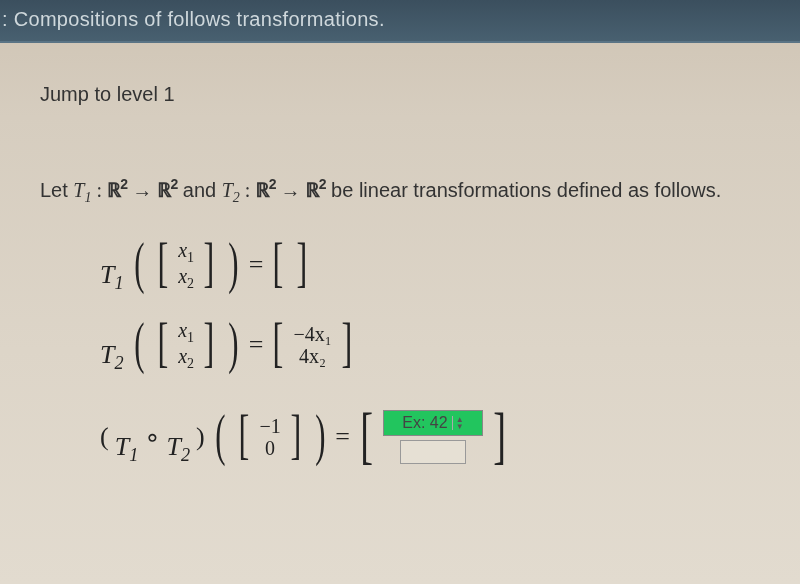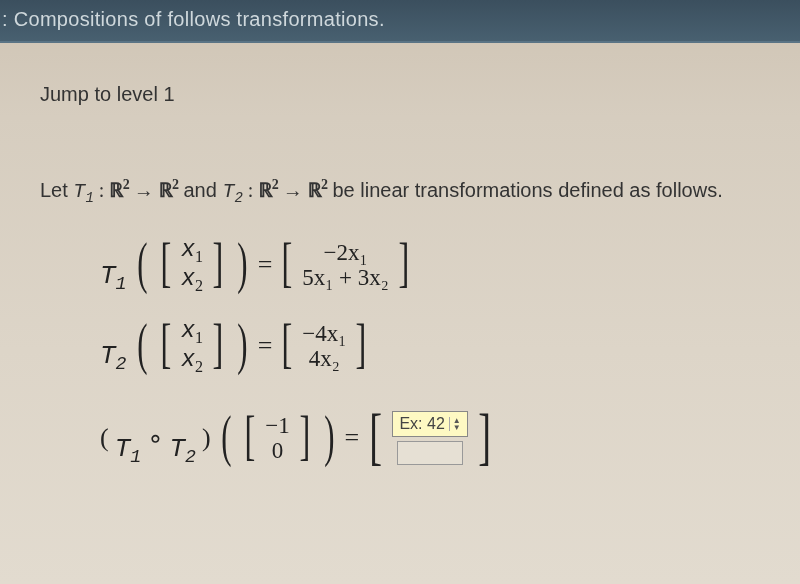--- a/index.html
+++ b/index.html
@@ -25,23 +25,23 @@
     font-size: 20px;
     color: #333;
     margin-bottom: 70px;
   }
   .intro {
     font-size: 20px;
     color: #333;
     margin-bottom: 30px;
     white-space: nowrap;
   }
-  .math-i { font-family: Liberation Mono, monospace; font-style: italic; margin-top: 24px; }
+  .math-i { font-family: Liberation Serif, serif; font-style: italic; margin-top: 24px; }
   .math-r { font-family: "Times New Roman", serif; }
-  .bb { font-family: Liberation Serif, serif; font-weight: bold; letter-spacing: -1px; }
+  .bb { font-family: Liberation Sans, sans-serif; font-weight: bold; letter-spacing: -1px; }
   .sup { font-size: 0.7em; vertical-align: super; }
   .sub { font-size: 0.7em; vertical-align: sub; }
   .eqblock { margin-left: 60px; margin-bottom: 22px; }
   .eqrow {
     display: flex;
     align-items: center;
     font-family: "Times New Roman", serif;
     font-size: 26px;
     color: #222;
     gap: 6px;
@@ -62,29 +62,29 @@
     transform: scaleX(0.55);
     font-family: "Times New Roman", serif;
     position: relative;
     top: -2px;
   }
   .col {
     display: inline-flex;
     flex-direction: column;
     align-items: center;
     line-height: 1.1;
-    font-size: 23px;
+    font-size: 20px;
   }
   .col > span { display:block; }
   .ansbox {
     display: inline-flex;
     align-items: center;
     border: 1px solid #888;
-    background: #fef9c3;
-    padding: 2px 6px;
+    background: #22c55e;
+    padding: 2px 18px;
     font-size: 16px;
     font-family: Arial, sans-serif;
     color: #444;
     gap: 4px;
     height: 26px;
   }
   .stepper {
     display: inline-flex;
     flex-direction: column;
     font-size: 8px;
@@ -130,24 +130,20 @@
       <span class="paren">(</span>
       <span class="bracket">[</span>
       <span class="col">
         <span><span class="math-i">x</span><span class="sub">1</span></span>
         <span><span class="math-i">x</span><span class="sub">2</span></span>
       </span>
       <span class="bracket">]</span>
       <span class="paren">)</span>
       <span class="math-r">=</span>
       <span class="bracket">[</span>
-      <span class="col">
-        <span class="math-r">−2x₁</span>
-        <span class="math-r">5x₁ + 3x₂</span>
-      </span>
       <span class="bracket">]</span>
     </div>
   </div>
 
   <div class="eqblock">
     <div class="eqrow">
       <span class="math-i"><span>T</span><span class="sub">2</span></span>
       <span class="paren">(</span>
       <span class="bracket">[</span>
       <span class="col">

